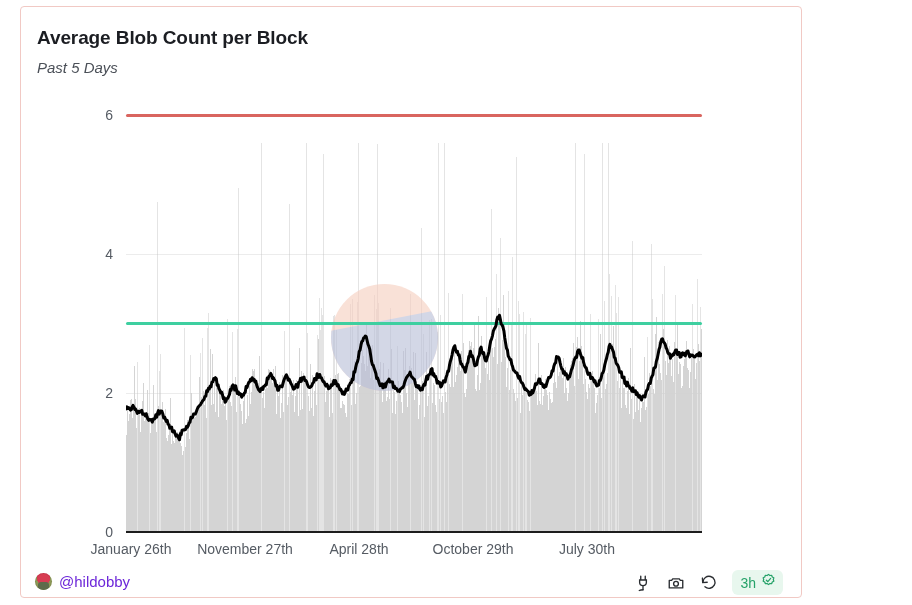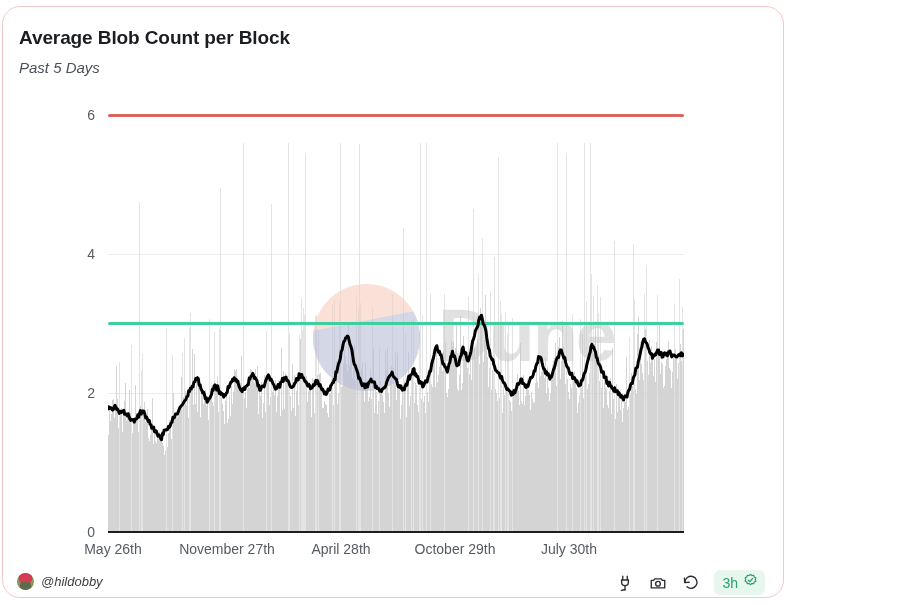--- a/index.html
+++ b/index.html
@@ -4,25 +4,25 @@
 <style>
   * { box-sizing: border-box; margin: 0; padding: 0; }
   html, body {
     width: 912px; height: 605px;
     background: #ffffff;
     font-family: "Liberation Sans", sans-serif;
     overflow: hidden;
   }
   .card {
     position: absolute;
-    left: 2px; top: 6px;
+    left: 20px; top: 6px;
     width: 782px; height: 592px;
     background: #ffffff;
     border: 1px solid #f1c9c4;
-    border-radius: 18px;
+    border-radius: 4px;
     overflow: hidden;
   }
   .title {
     position: absolute; left: 16px; top: 20px;
     font-size: 19px; font-weight: 600; color: #1b1d22;
     letter-spacing: -0.1px; white-space: nowrap;
   }
   .subtitle {
     position: absolute; left: 16px; top: 52px;
     font-size: 15px; font-style: italic; color: #4b5058;
@@ -104,21 +104,21 @@
     width: 17px; height: 17px; border-radius: 50%;
     background: radial-gradient(circle at 50% 28%, #d83c52 0 46%, #8e9a57 47% 100%);
     box-shadow: inset 0 0 0 1px rgba(0,0,0,.08);
     flex: none; position: relative; overflow: hidden;
   }
   .avatar::after {
     content: ""; position: absolute; left: 3px; top: 9px;
     width: 11px; height: 8px; border-radius: 3px;
     background: #5e6b4a;
   }
-  .handle { font-size: 13px; color: #404040; font-style: italic; }
+  .handle { font-size: 15px; color: #6d28d9; }
 
   .tools {
     position: absolute; right: 18px; top: 563px;
     display: flex; align-items: center; gap: 14px;
   }
   .tool-icon {
     width: 19px; height: 19px; color: #2a2d31;
     display: flex; align-items: center; justify-content: center;
   }
   .freshness {
@@ -725,35 +725,34 @@
         <div class="bar" style="left: 572px; height: 188.426px; background: rgba(208, 208, 208, 0.92);"></div>
         <div class="bar" style="left: 573px; height: 171.271px; background: rgba(208, 208, 208, 0.92);"></div>
         <div class="bar" style="left: 574px; height: 224.942px; background: rgba(190, 190, 190, 0.42);"></div>
         <div class="bar" style="left: 575px; height: 203.382px; background: rgba(208, 208, 208, 0.92);"></div>
       </div>
 
     <div class="wm-circle">
       <div class="top"></div>
         <div class="bot"></div>
     </div>
-    <div class="wm-text">Dune</div>
 
     <div id="reflines">
         <div class="hline" style="top: -1.5px; background: rgb(217, 101, 95);"></div>
         <div class="hline" style="top: 207px; background: rgb(62, 207, 160);"></div>
       </div>
 
     <svg class="ma-svg" viewBox="0 0 576 417" preserveAspectRatio="none">
       <polyline id="ma-path" fill="none" stroke="#000000" stroke-width="3" stroke-linejoin="round" stroke-linecap="round" vector-effect="non-scaling-stroke" points="0.0,294.0 0.9,291.9 1.8,293.4 2.6,292.6 3.5,293.6 4.4,295.1 5.3,294.7 6.1,292.0 7.0,290.4 7.9,291.9 8.8,294.4 9.6,294.1 10.5,296.1 11.4,298.4 12.3,296.2 13.2,297.5 14.0,296.8 14.9,295.8 15.8,295.4 16.7,299.3 17.5,298.8 18.4,298.9 19.3,300.9 20.2,298.7 21.0,301.6 21.9,304.2 22.8,305.4 23.7,304.4 24.5,304.9 25.4,304.5 26.3,307.2 27.2,304.1 28.1,304.1 28.9,303.7 29.8,299.9 30.7,302.1 31.6,298.2 32.4,295.6 33.3,299.1 34.2,296.1 35.1,296.0 35.9,296.2 36.8,298.9 37.7,302.9 38.6,302.1 39.5,304.4 40.3,306.5 41.2,305.4 42.1,309.3 43.0,309.8 43.8,313.3 44.7,312.8 45.6,312.0 46.5,316.8 47.3,316.9 48.2,315.9 49.1,318.7 50.0,321.1 50.8,319.7 51.7,321.0 52.6,323.2 53.5,324.8 54.4,318.6 55.2,319.7 56.1,315.1 57.0,314.9 57.9,314.8 58.7,314.9 59.6,314.5 60.5,311.4 61.4,312.2 62.2,310.8 63.1,307.9 64.0,307.2 64.9,302.3 65.8,303.0 66.6,302.5 67.5,299.0 68.4,298.9 69.3,299.1 70.1,297.4 71.0,294.7 71.9,292.5 72.8,291.3 73.6,290.5 74.5,289.6 75.4,288.1 76.3,286.3 77.2,285.2 78.0,284.4 78.9,281.5 79.8,281.3 80.7,275.7 81.5,276.6 82.4,273.4 83.3,273.9 84.2,271.0 85.0,271.9 85.9,267.2 86.8,266.9 87.7,263.6 88.5,264.1 89.4,262.7 90.3,263.8 91.2,270.2 92.1,269.7 92.9,273.6 93.8,275.2 94.7,278.0 95.6,277.0 96.4,279.4 97.3,283.6 98.2,282.6 99.1,287.3 99.9,286.3 100.8,283.7 101.7,283.3 102.6,281.5 103.5,279.5 104.3,274.4 105.2,275.2 106.1,271.1 107.0,269.9 107.8,271.0 108.7,275.1 109.6,270.7 110.5,274.5 111.3,278.4 112.2,276.8 113.1,279.4 114.0,278.6 114.8,279.0 115.7,282.2 116.6,279.9 117.5,280.2 118.4,278.0 119.2,277.4 120.1,271.5 121.0,272.4 121.9,269.8 122.7,267.5 123.6,266.9 124.5,264.2 125.4,265.8 126.2,262.7 127.1,265.0 128.0,264.3 128.9,266.9 129.8,266.0 130.6,269.8 131.5,272.4 132.4,274.5 133.3,275.6 134.1,276.6 135.0,273.6 135.9,272.9 136.8,274.5 137.6,271.5 138.5,271.2 139.4,269.7 140.3,269.8 141.2,263.1 142.0,264.1 142.9,261.4 143.8,260.6 144.7,258.5 145.5,260.0 146.4,263.5 147.3,262.7 148.2,264.5 149.0,265.8 149.9,271.0 150.8,270.0 151.7,275.3 152.5,275.2 153.4,272.2 154.3,271.0 155.2,271.0 156.1,271.8 156.9,268.7 157.8,265.5 158.7,263.2 159.6,261.2 160.4,259.9 161.3,261.8 162.2,265.1 163.1,264.1 163.9,265.8 164.8,268.2 165.7,269.7 166.6,271.9 167.5,274.2 168.3,273.8 169.2,272.7 170.1,269.5 171.0,271.0 171.8,272.3 172.7,267.1 173.6,266.9 174.5,263.4 175.3,266.4 176.2,262.7 177.1,262.8 178.0,262.0 178.8,265.5 179.7,265.3 180.6,266.6 181.5,269.7 182.4,271.6 183.2,272.4 184.1,272.4 185.0,271.7 185.9,270.5 186.7,268.3 187.6,267.3 188.5,263.5 189.4,264.1 190.2,265.0 191.1,258.8 192.0,259.9 192.9,262.4 193.8,259.5 194.6,262.7 195.5,262.7 196.4,265.2 197.3,266.9 198.1,266.7 199.0,269.4 199.9,271.0 200.8,269.2 201.6,270.6 202.5,273.8 203.4,273.2 204.3,272.6 205.2,269.7 206.0,270.7 206.9,269.4 207.8,265.5 208.7,268.6 209.5,265.6 210.4,268.3 211.3,270.9 212.2,269.7 213.0,272.4 213.9,274.6 214.8,274.3 215.7,276.6 216.5,278.9 217.4,277.1 218.3,279.4 219.2,277.4 220.1,274.0 220.9,275.2 221.8,275.0 222.7,270.7 223.6,269.7 224.4,267.9 225.3,267.6 226.2,264.1 227.1,264.6 227.9,256.7 228.8,257.1 229.7,252.4 230.6,248.5 231.5,246.7 232.3,243.3 233.2,236.4 234.1,234.9 235.0,229.9 235.8,226.7 236.7,225.9 237.6,222.9 238.5,222.5 239.3,221.0 240.2,221.5 241.1,225.5 242.0,229.3 242.8,231.3 243.7,234.0 244.6,239.8 245.5,246.1 246.4,249.7 247.2,250.2 248.1,253.1 249.0,255.8 249.9,258.5 250.7,263.6 251.6,262.9 252.5,265.5 253.4,268.5 254.2,270.6 255.1,269.7 256.0,268.8 256.9,272.8 257.8,272.4 258.6,269.0 259.5,272.0 260.4,268.3 261.3,266.7 262.1,266.1 263.0,264.1 263.9,267.0 264.8,266.6 265.6,266.9 266.5,267.0 267.4,272.5 268.3,271.0 269.2,273.6 270.0,273.0 270.9,273.8 271.8,276.2 272.7,275.7 273.5,276.6 274.4,274.1 275.3,273.6 276.2,272.4 277.0,272.5 277.9,270.2 278.8,266.9 279.7,264.5 280.5,262.6 281.4,261.3 282.3,260.0 283.2,259.6 284.1,257.1 284.9,260.3 285.8,262.1 286.7,262.7 287.6,264.0 288.4,264.2 289.3,268.3 290.2,271.6 291.1,270.5 291.9,272.4 292.8,270.8 293.7,274.1 294.6,275.2 295.5,273.4 296.3,274.8 297.2,271.0 298.1,269.1 299.0,270.1 299.8,265.5 300.7,261.2 301.6,264.3 302.5,259.9 303.3,259.4 304.2,258.8 305.1,254.4 306.0,253.5 306.8,260.0 307.7,258.5 308.6,261.5 309.5,261.2 310.4,264.1 311.2,268.1 312.1,266.4 313.0,268.3 313.9,267.6 314.7,272.1 315.6,271.0 316.5,268.5 317.4,265.9 318.2,266.9 319.1,266.9 320.0,262.4 320.9,259.9 321.8,256.1 322.6,256.2 323.5,250.2 324.4,246.2 325.3,243.2 326.1,239.8 327.0,234.7 327.9,232.4 328.8,230.7 329.6,234.7 330.5,237.1 331.4,236.3 332.3,240.0 333.2,239.8 334.0,244.6 334.9,248.9 335.8,248.9 336.7,251.6 337.5,252.1 338.4,254.3 339.3,257.1 340.2,253.0 341.0,249.2 341.9,247.4 342.8,241.4 343.7,239.9 344.5,236.3 345.4,241.4 346.3,240.7 347.2,243.3 348.1,247.8 348.9,250.8 349.8,250.2 350.7,249.8 351.6,244.8 352.4,241.9 353.3,240.3 354.2,234.0 355.1,232.1 355.9,236.9 356.8,238.7 357.7,237.7 358.6,243.0 359.5,245.7 360.3,246.0 361.2,242.4 362.1,240.0 363.0,236.3 363.8,230.7 364.7,225.9 365.6,223.8 366.5,220.6 367.3,216.2 368.2,214.1 369.1,212.5 370.0,210.6 370.8,205.0 371.7,202.0 372.6,203.7 373.5,200.2 374.4,204.6 375.2,208.9 376.1,209.9 377.0,212.3 377.9,215.8 378.7,222.4 379.6,227.9 380.5,233.3 381.4,234.9 382.2,241.0 383.1,242.6 384.0,244.6 384.9,244.6 385.8,249.4 386.6,251.6 387.5,255.2 388.4,255.7 389.3,257.1 390.1,257.7 391.0,257.9 391.9,261.3 392.8,263.3 393.6,261.4 394.5,265.5 395.4,267.5 396.3,268.0 397.2,269.7 398.0,272.4 398.9,274.5 399.8,273.8 400.7,275.1 401.5,275.9 402.4,276.6 403.3,280.2 404.2,277.5 405.0,279.4 405.9,275.6 406.8,278.1 407.7,275.2 408.5,273.0 409.4,268.7 410.3,269.7 411.2,268.4 412.1,267.2 412.9,264.1 413.8,264.0 414.7,268.6 415.6,268.3 416.4,269.1 417.3,271.8 418.2,272.4 419.1,270.1 419.9,271.5 420.8,268.3 421.7,265.4 422.6,262.5 423.5,262.7 424.3,262.1 425.2,260.0 426.1,255.8 427.0,256.1 427.8,251.4 428.7,248.8 429.6,247.7 430.5,241.6 431.3,241.9 432.2,242.0 433.1,243.1 434.0,247.4 434.8,250.8 435.7,253.9 436.6,254.4 437.5,258.3 438.4,256.5 439.2,259.9 440.1,258.6 441.0,260.7 441.9,264.1 442.7,261.4 443.6,262.0 444.5,258.5 445.4,254.8 446.2,253.3 447.1,250.2 448.0,246.0 448.9,243.5 449.8,241.9 450.6,242.4 451.5,236.7 452.4,234.9 453.3,235.0 454.1,238.1 455.0,240.5 455.9,243.2 456.8,242.6 457.6,247.4 458.5,250.5 459.4,252.3 460.3,253.0 461.2,256.8 462.0,259.4 462.9,258.5 463.8,258.3 464.7,263.5 465.5,262.7 466.4,262.6 467.3,264.5 468.2,266.9 469.0,265.8 469.9,269.0 470.8,271.0 471.7,269.8 472.5,270.2 473.4,265.5 474.3,265.5 475.2,262.8 476.1,258.5 476.9,257.7 477.8,255.2 478.7,250.2 479.6,246.5 480.4,243.8 481.3,239.8 482.2,237.2 483.1,231.3 483.9,229.3 484.8,232.5 485.7,232.1 486.6,234.9 487.5,237.1 488.3,242.3 489.2,243.3 490.1,248.1 491.0,249.2 491.8,250.2 492.7,252.5 493.6,257.3 494.5,257.1 495.3,256.8 496.2,262.5 497.1,262.7 498.0,262.0 498.8,268.4 499.7,266.9 500.6,271.0 501.5,267.3 502.4,271.0 503.2,271.1 504.1,273.4 505.0,273.8 505.9,276.2 506.7,272.8 507.6,276.6 508.5,275.9 509.4,275.7 510.2,279.4 511.1,277.6 512.0,280.7 512.9,282.2 513.8,280.7 514.6,282.6 515.5,285.0 516.4,282.1 517.3,280.9 518.1,281.5 519.0,282.0 519.9,277.3 520.8,275.2 521.6,274.2 522.5,269.9 523.4,268.3 524.3,268.4 525.2,263.2 526.0,261.3 526.9,259.8 527.8,253.1 528.7,253.0 529.5,251.8 530.4,246.1 531.3,243.3 532.2,238.8 533.0,234.6 533.9,232.1 534.8,226.8 535.7,224.2 536.5,223.8 537.4,226.7 538.3,227.7 539.2,229.3 540.1,232.9 540.9,234.2 541.8,237.7 542.7,239.0 543.6,238.7 544.4,243.3 545.3,240.1 546.2,241.0 547.1,239.1 547.9,239.5 548.8,236.9 549.7,234.9 550.6,235.0 551.5,239.5 552.3,237.7 553.2,237.5 554.1,242.2 555.0,241.9 555.8,238.4 556.7,237.8 557.6,239.8 558.5,238.3 559.3,240.9 560.2,237.7 561.1,236.3 562.0,236.0 562.8,239.1 563.7,241.9 564.6,239.8 565.5,240.5 566.4,240.1 567.2,240.9 568.1,241.9 569.0,241.9 569.9,240.7 570.7,239.8 571.6,239.1 572.5,240.7 573.4,237.7 574.2,240.9 575.1,240.3 576.0,239.1"></polyline>
     </svg>
   </div>
 
   <div class="axis-x-line"></div>
   <div id="xlabels">
-      <div class="xtick" style="left: 110px;">May 26th</div>
+      <div class="xtick" style="left: 110px;">January 26th</div>
       <div class="xtick" style="left: 224px;">November 27th</div>
       <div class="xtick" style="left: 338px;">April 28th</div>
       <div class="xtick" style="left: 452px;">October 29th</div>
       <div class="xtick" style="left: 566px;">July 30th</div>
     </div>
 
 
   <div class="author">
     <div class="avatar"></div>
     <div class="handle">@hildobby</div>

